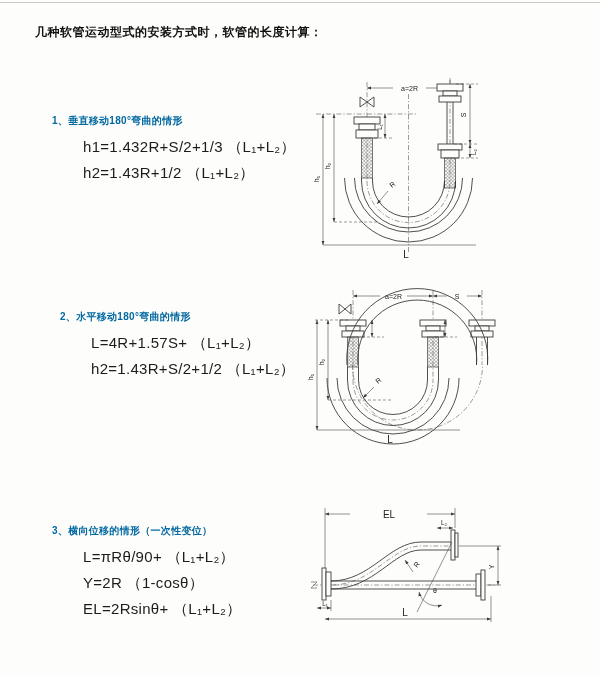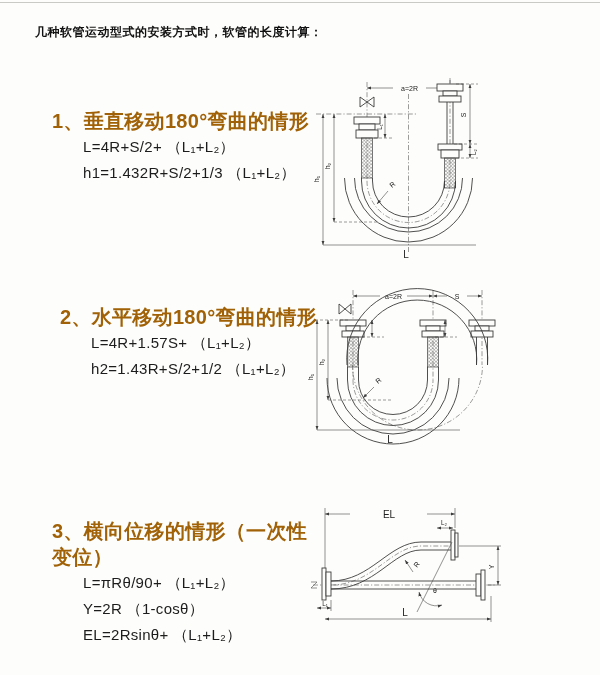--- a/index.html
+++ b/index.html
@@ -9,21 +9,21 @@
     font-family:"Liberation Sans","DejaVu Sans",sans-serif;
     color:#1a1a1a;
   }
   .top-rule{position:absolute;left:0;top:2px;width:600px;height:1px;background:#c9c9c6;}
   .doc-title{
     position:absolute;left:35px;top:24px;width:420px;
     font-size:12px;font-weight:bold;letter-spacing:0.5px;color:#111;
   }
   .section{position:absolute;left:52px;width:260px;}
   .sec1{top:108px;} .sec2{top:304px;margin-left:8px;} .sec3{top:518px;}
-  .sec-heading{font-size:20px;font-weight:bold;line-height:26px;color:#a16207;letter-spacing:0.3px;}
+  .sec-heading{font-size:10px;font-weight:bold;line-height:26px;color:#0369a1;letter-spacing:0.3px;}
   .formula{font-size:15px;line-height:26px;margin-left:31px;color:#1c1c1c;letter-spacing:0.3px;white-space:nowrap;}
   .diagram{position:absolute;}
   .d1{left:298px;top:64px;}
   .d2{left:300px;top:280px;}
   .d3{left:305px;top:498px;}
   svg{display:block;}
   svg text{fill:#222;font-family:"Liberation Sans","DejaVu Sans",sans-serif;}
   .draw{stroke:#3c3c3c;stroke-width:0.9;fill:none;}
   .thin{stroke:#4a4a4a;stroke-width:0.6;fill:none;}
   .dash{stroke:#4a4a4a;stroke-width:0.55;fill:none;stroke-dasharray:5 2 1.2 2;}
@@ -36,22 +36,22 @@
 </style>
 </head>
 <body>
 
 <div class="top-rule"></div>
 
 <div class="doc-title">几种软管运动型式的安装方式时，软管的长度计算：</div>
 
 <div class="section sec1">
   <div class="sec-heading">1、垂直移动180°弯曲的情形</div>
-  <div class="formula">L=4R+S/2+ （L₁+L₂）</div>
   <div class="formula">h1=1.432R+S/2+1/3 （L₁+L₂）</div>
+  <div class="formula">h2=1.43R+1/2 （L₁+L₂）</div>
 </div>
 
 <div class="section sec2">
   <div class="sec-heading">2、水平移动180°弯曲的情形</div>
   <div class="formula">L=4R+1.57S+ （L₁+L₂）</div>
   <div class="formula">h2=1.43R+S/2+1/2 （L₁+L₂）</div>
 </div>
 
 <div class="section sec3">
   <div class="sec-heading">3、横向位移的情形（一次性变位）</div>

